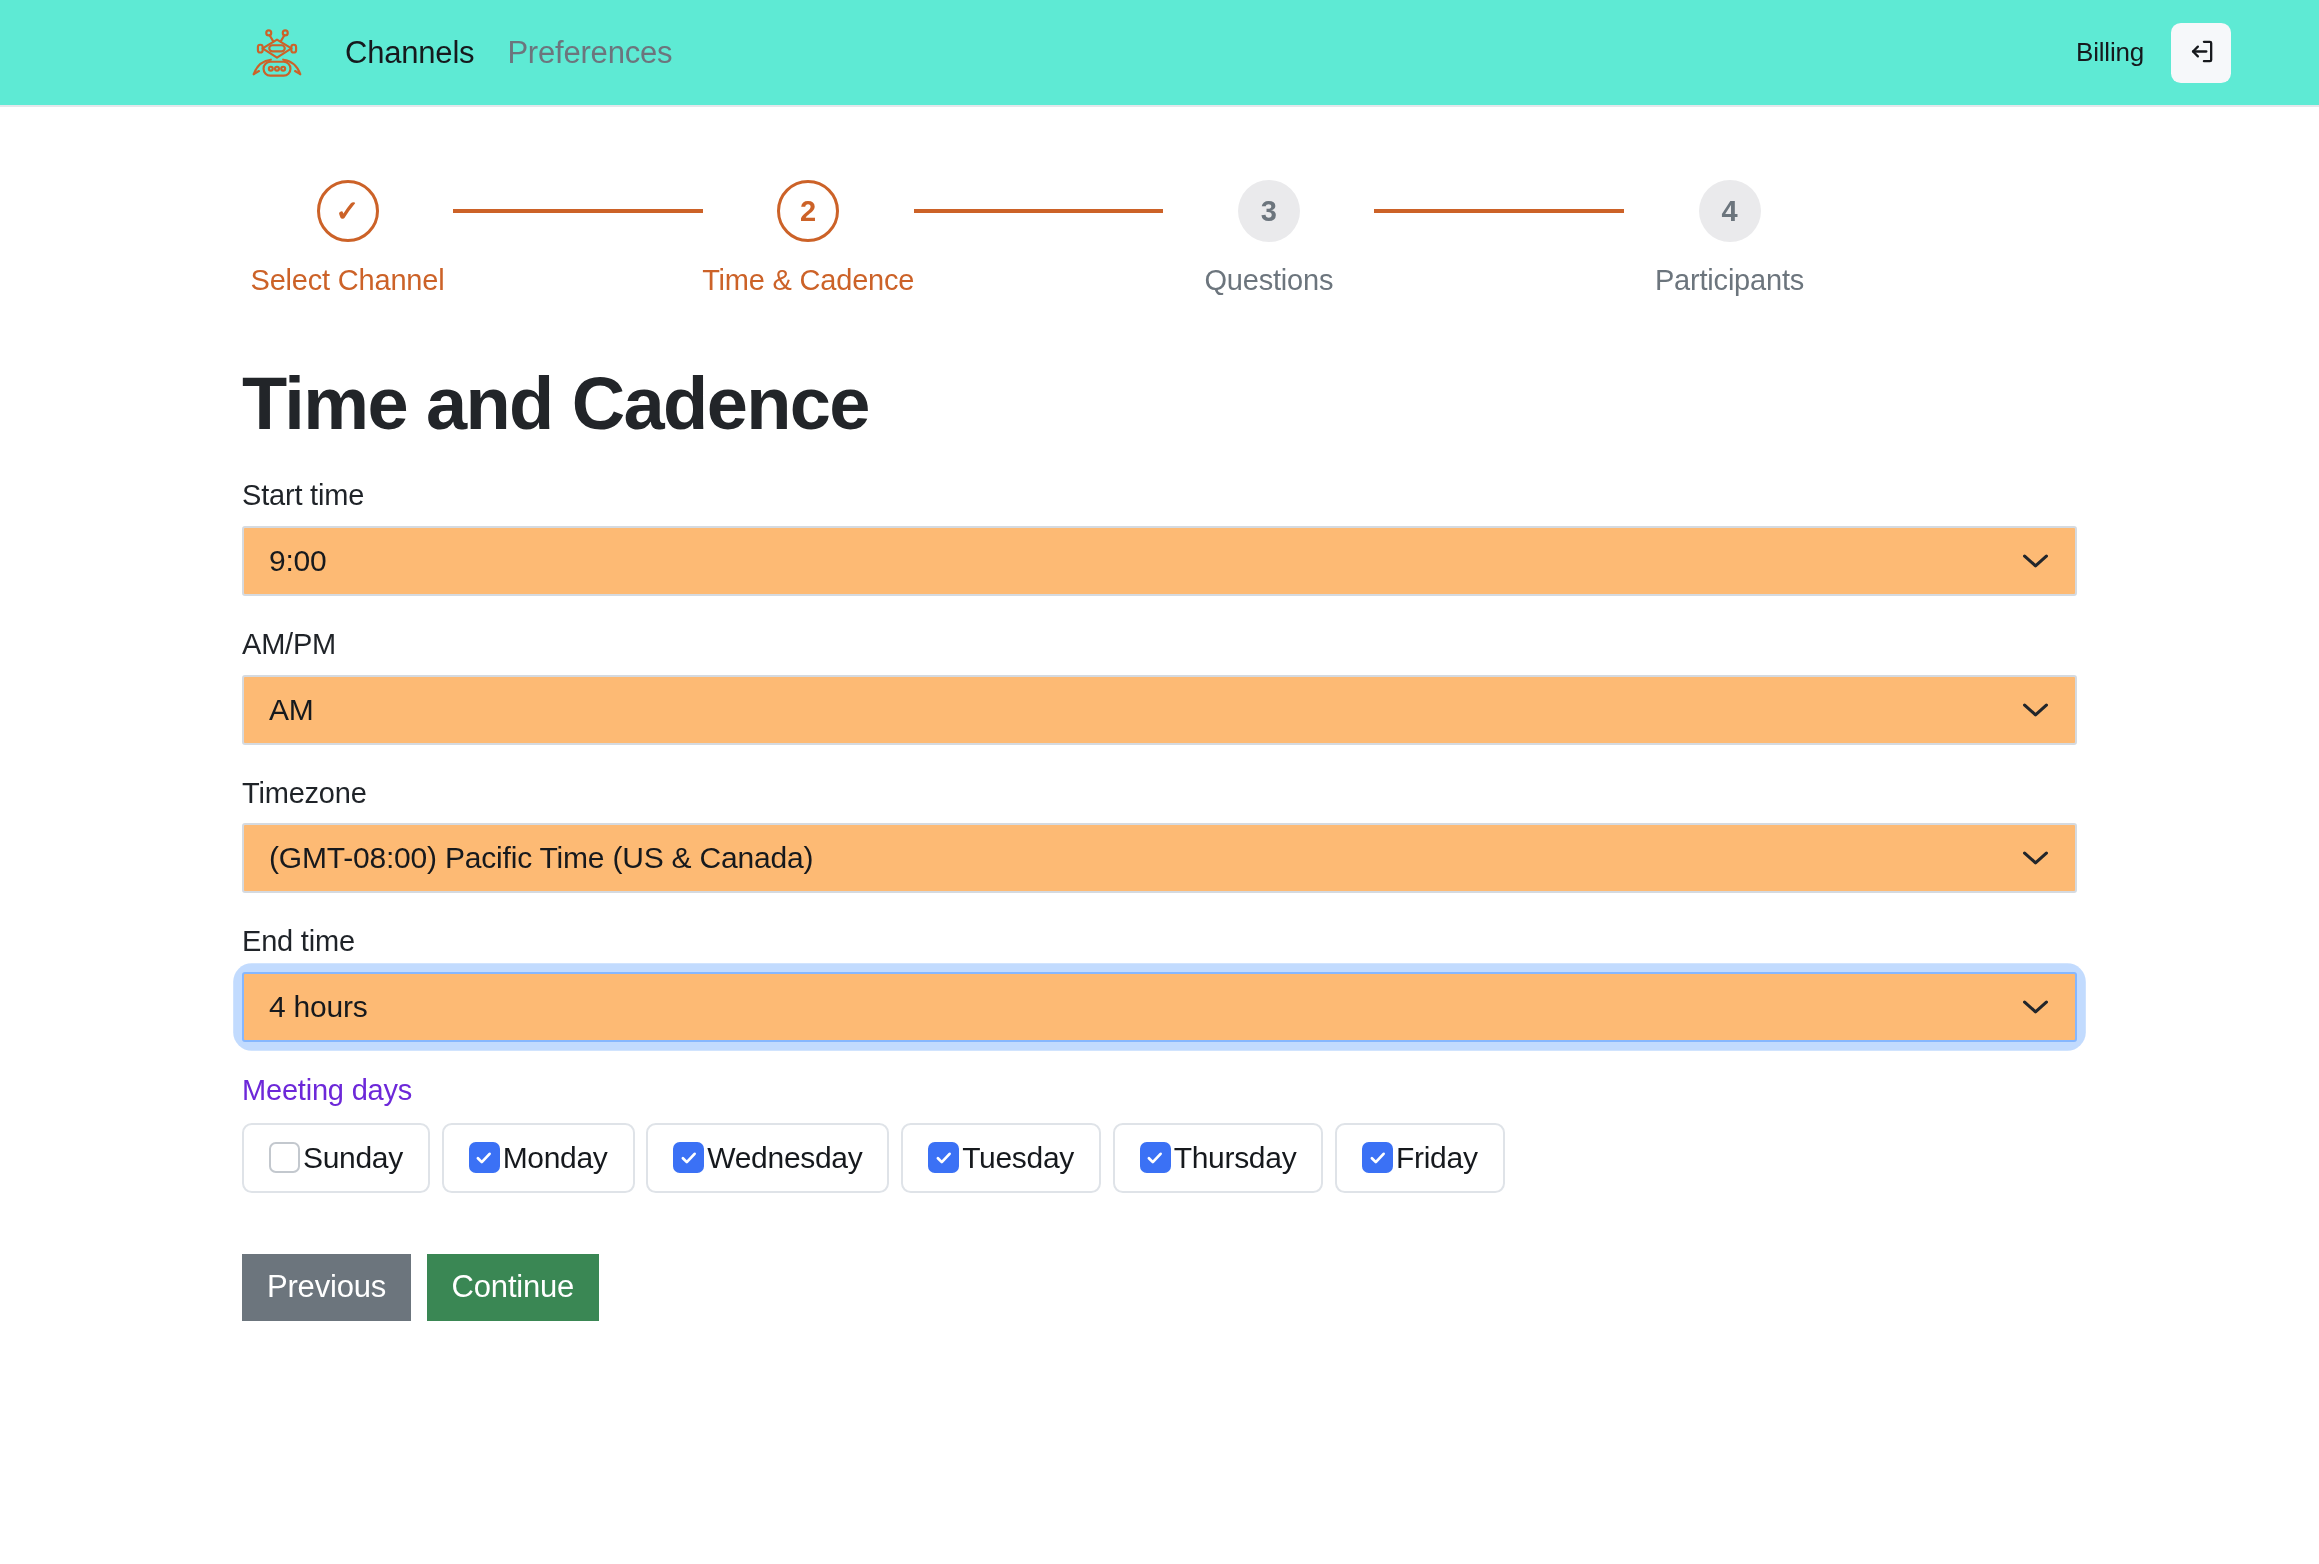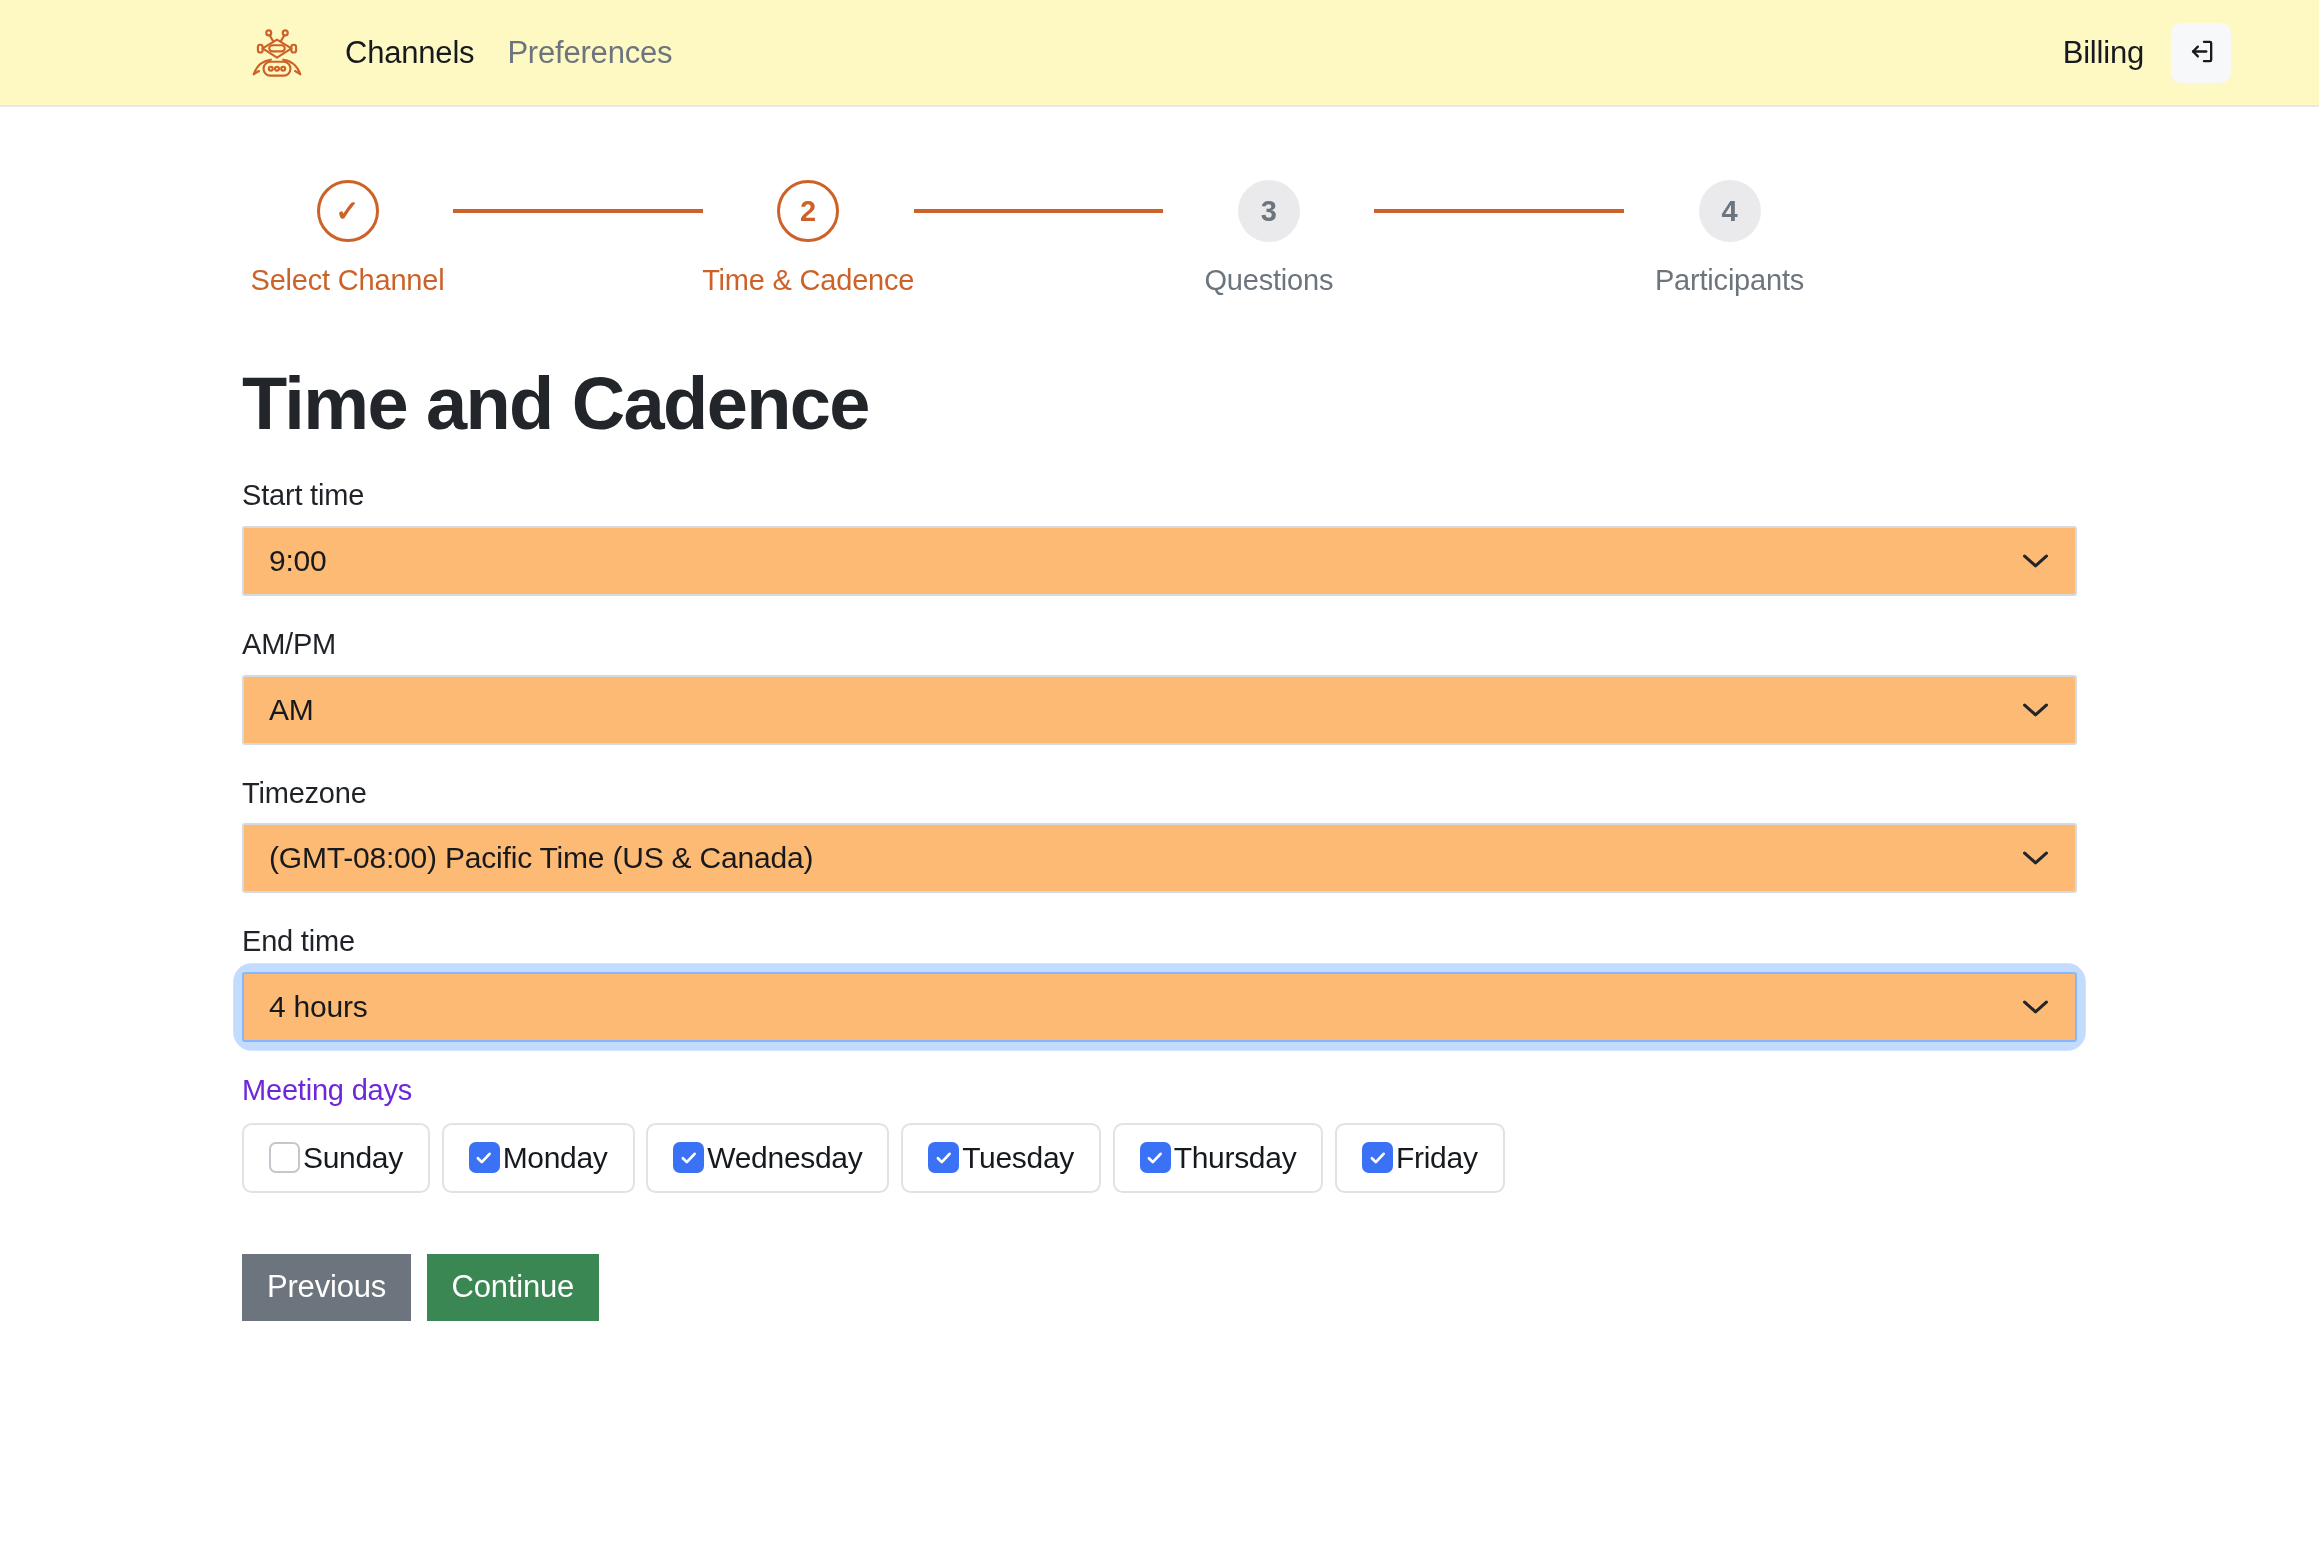--- a/index.html
+++ b/index.html
@@ -9,21 +9,21 @@
     width: 2319px; height: 1564px;
     background: #ffffff;
     font-family: "Liberation Sans", sans-serif;
     -webkit-font-smoothing: antialiased;
   }
 
   
   .app-header {
     height: 107px;
     width: 100%;
-    background: #fef9c3;
+    background: #5eead4;
     border-bottom: 2px solid #e4e7eb;
     display: flex;
     align-items: center;
     padding: 0 59px 0 0;
     position: relative;
   }
   .header-left {
     display: flex;
     align-items: center;
     padding-left: 242px;
@@ -50,21 +50,21 @@
   .nav-link.active { color: #16191d; }
 
   .header-right {
     margin-left: auto;
     display: flex;
     align-items: center;
     gap: 27px;
     padding-right: 29px;
   }
   .billing-link {
-    font-size: 31px;
+    font-size: 26px;
     color: #16191d;
     text-decoration: none;
     letter-spacing: -0.2px;
     white-space: nowrap;
   }
   .logout-btn {
     width: 60px; height: 60px;
     border-radius: 9.8px;
     background: #f6f8fa;
     border: none;

